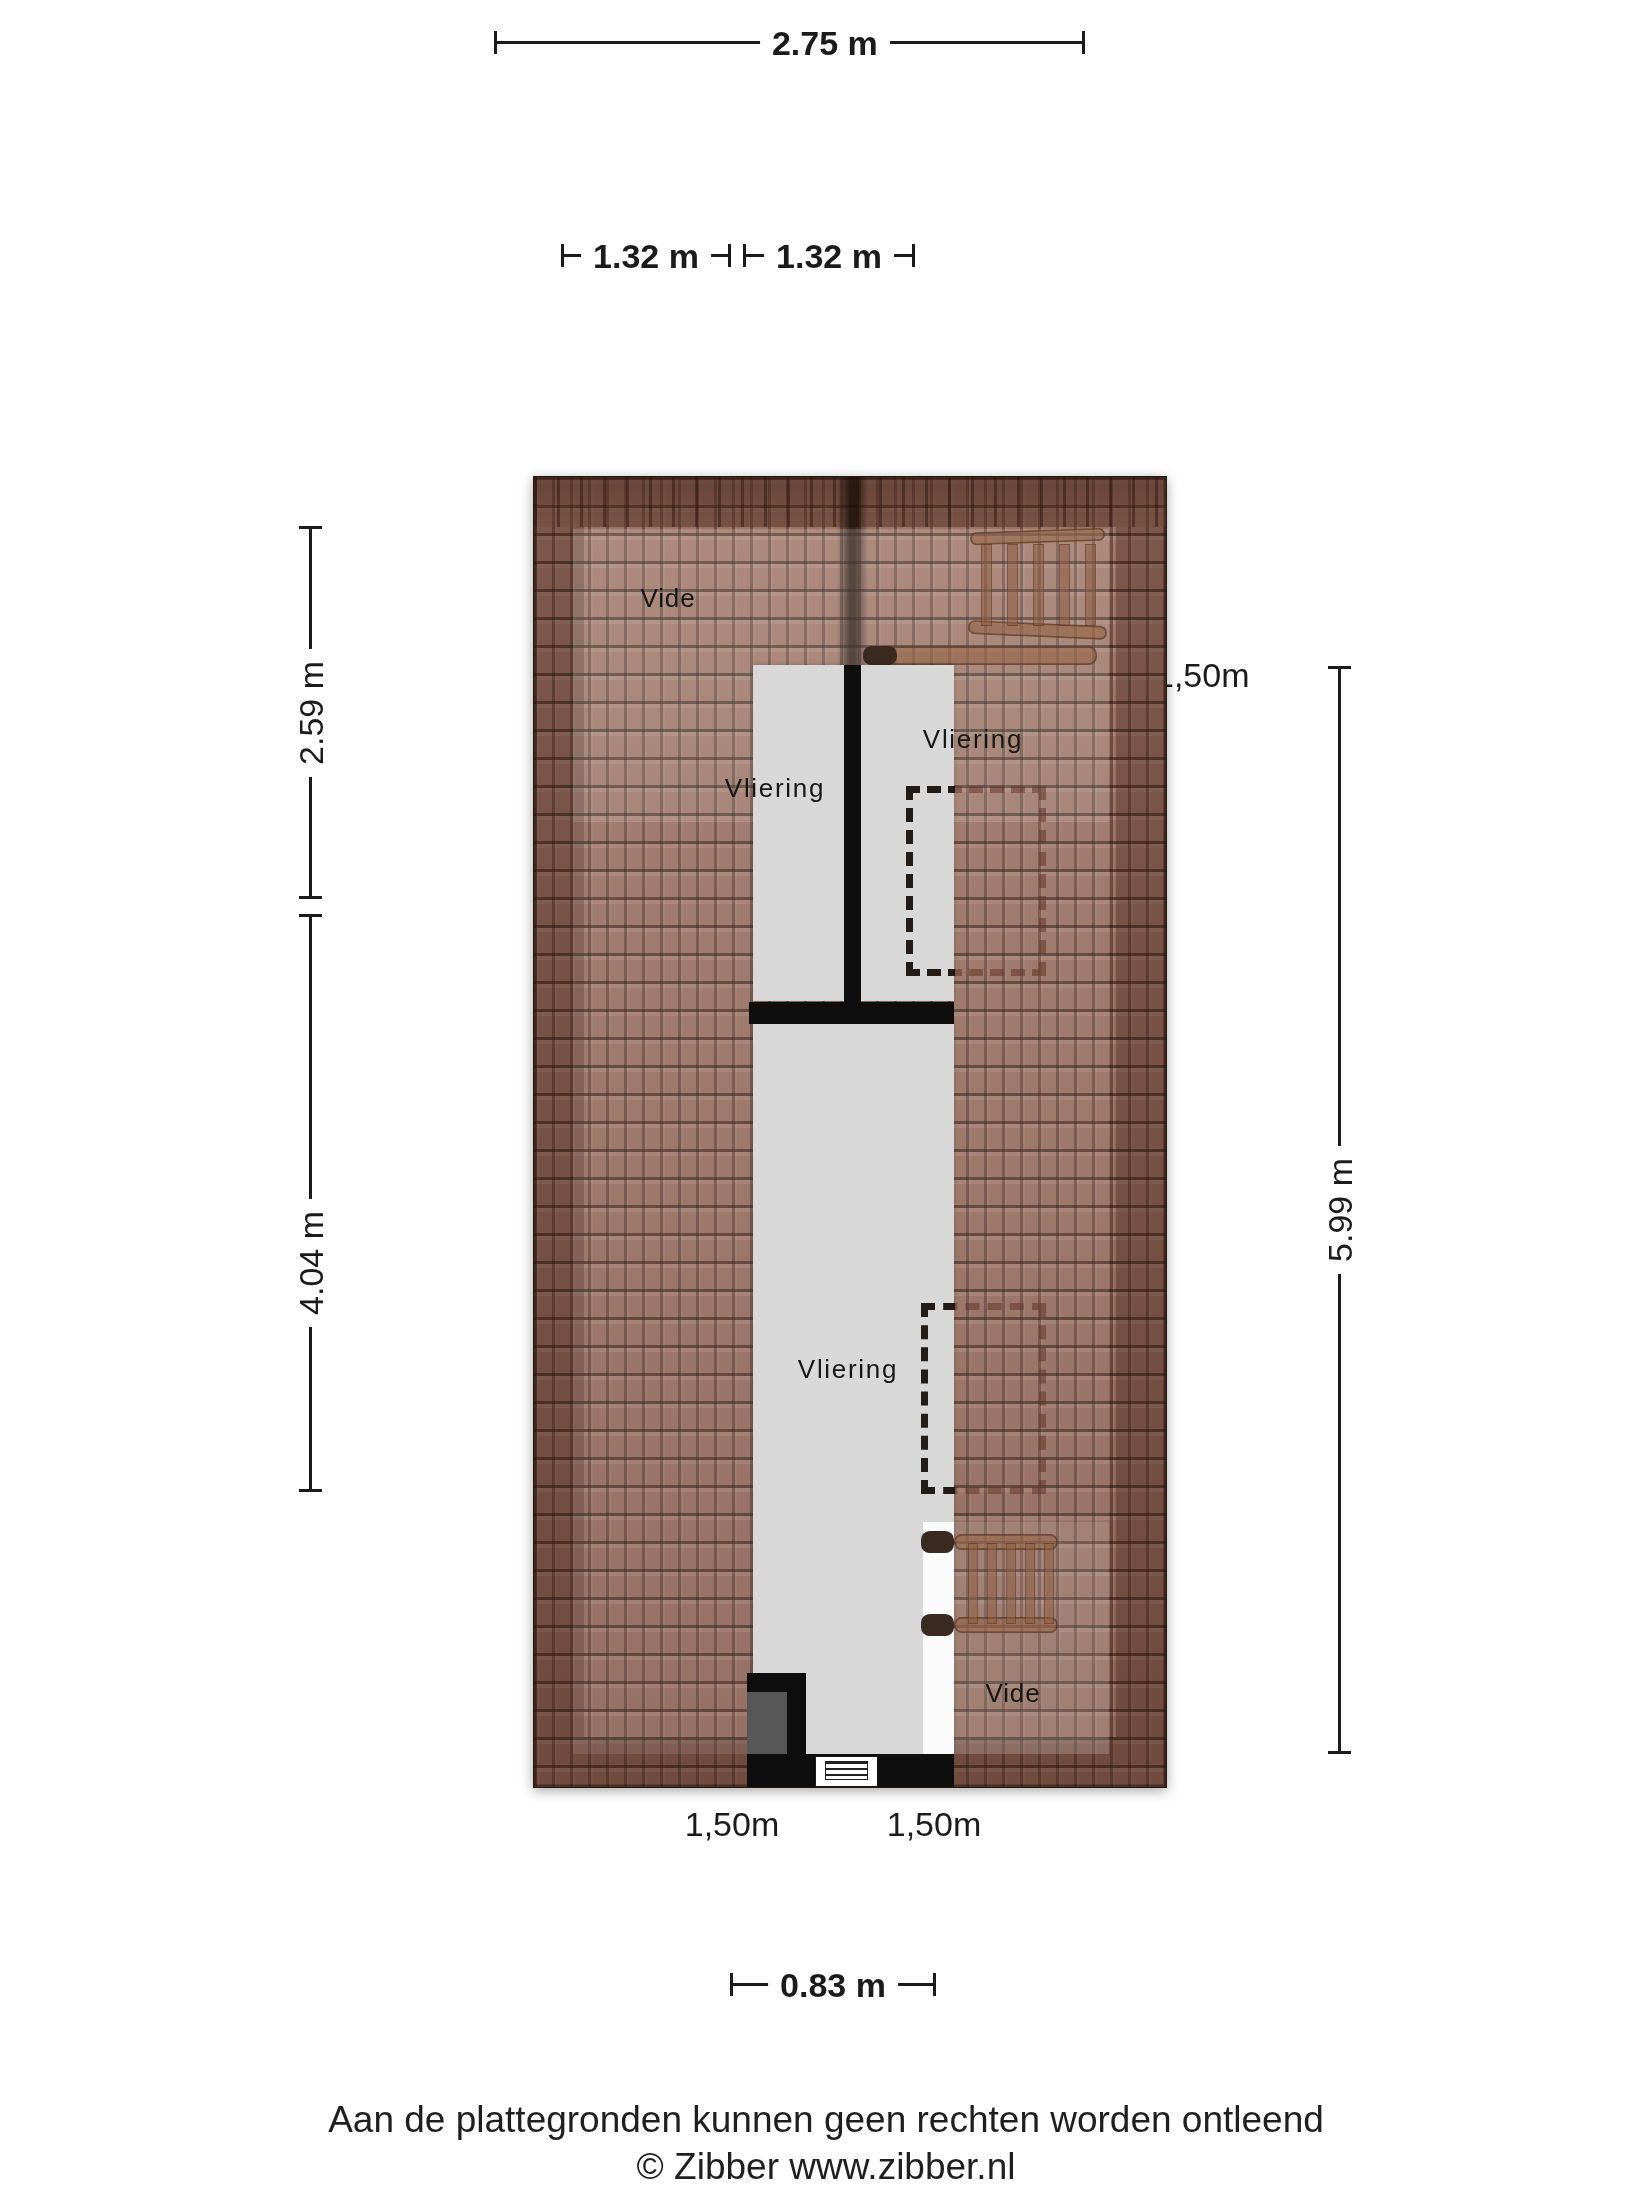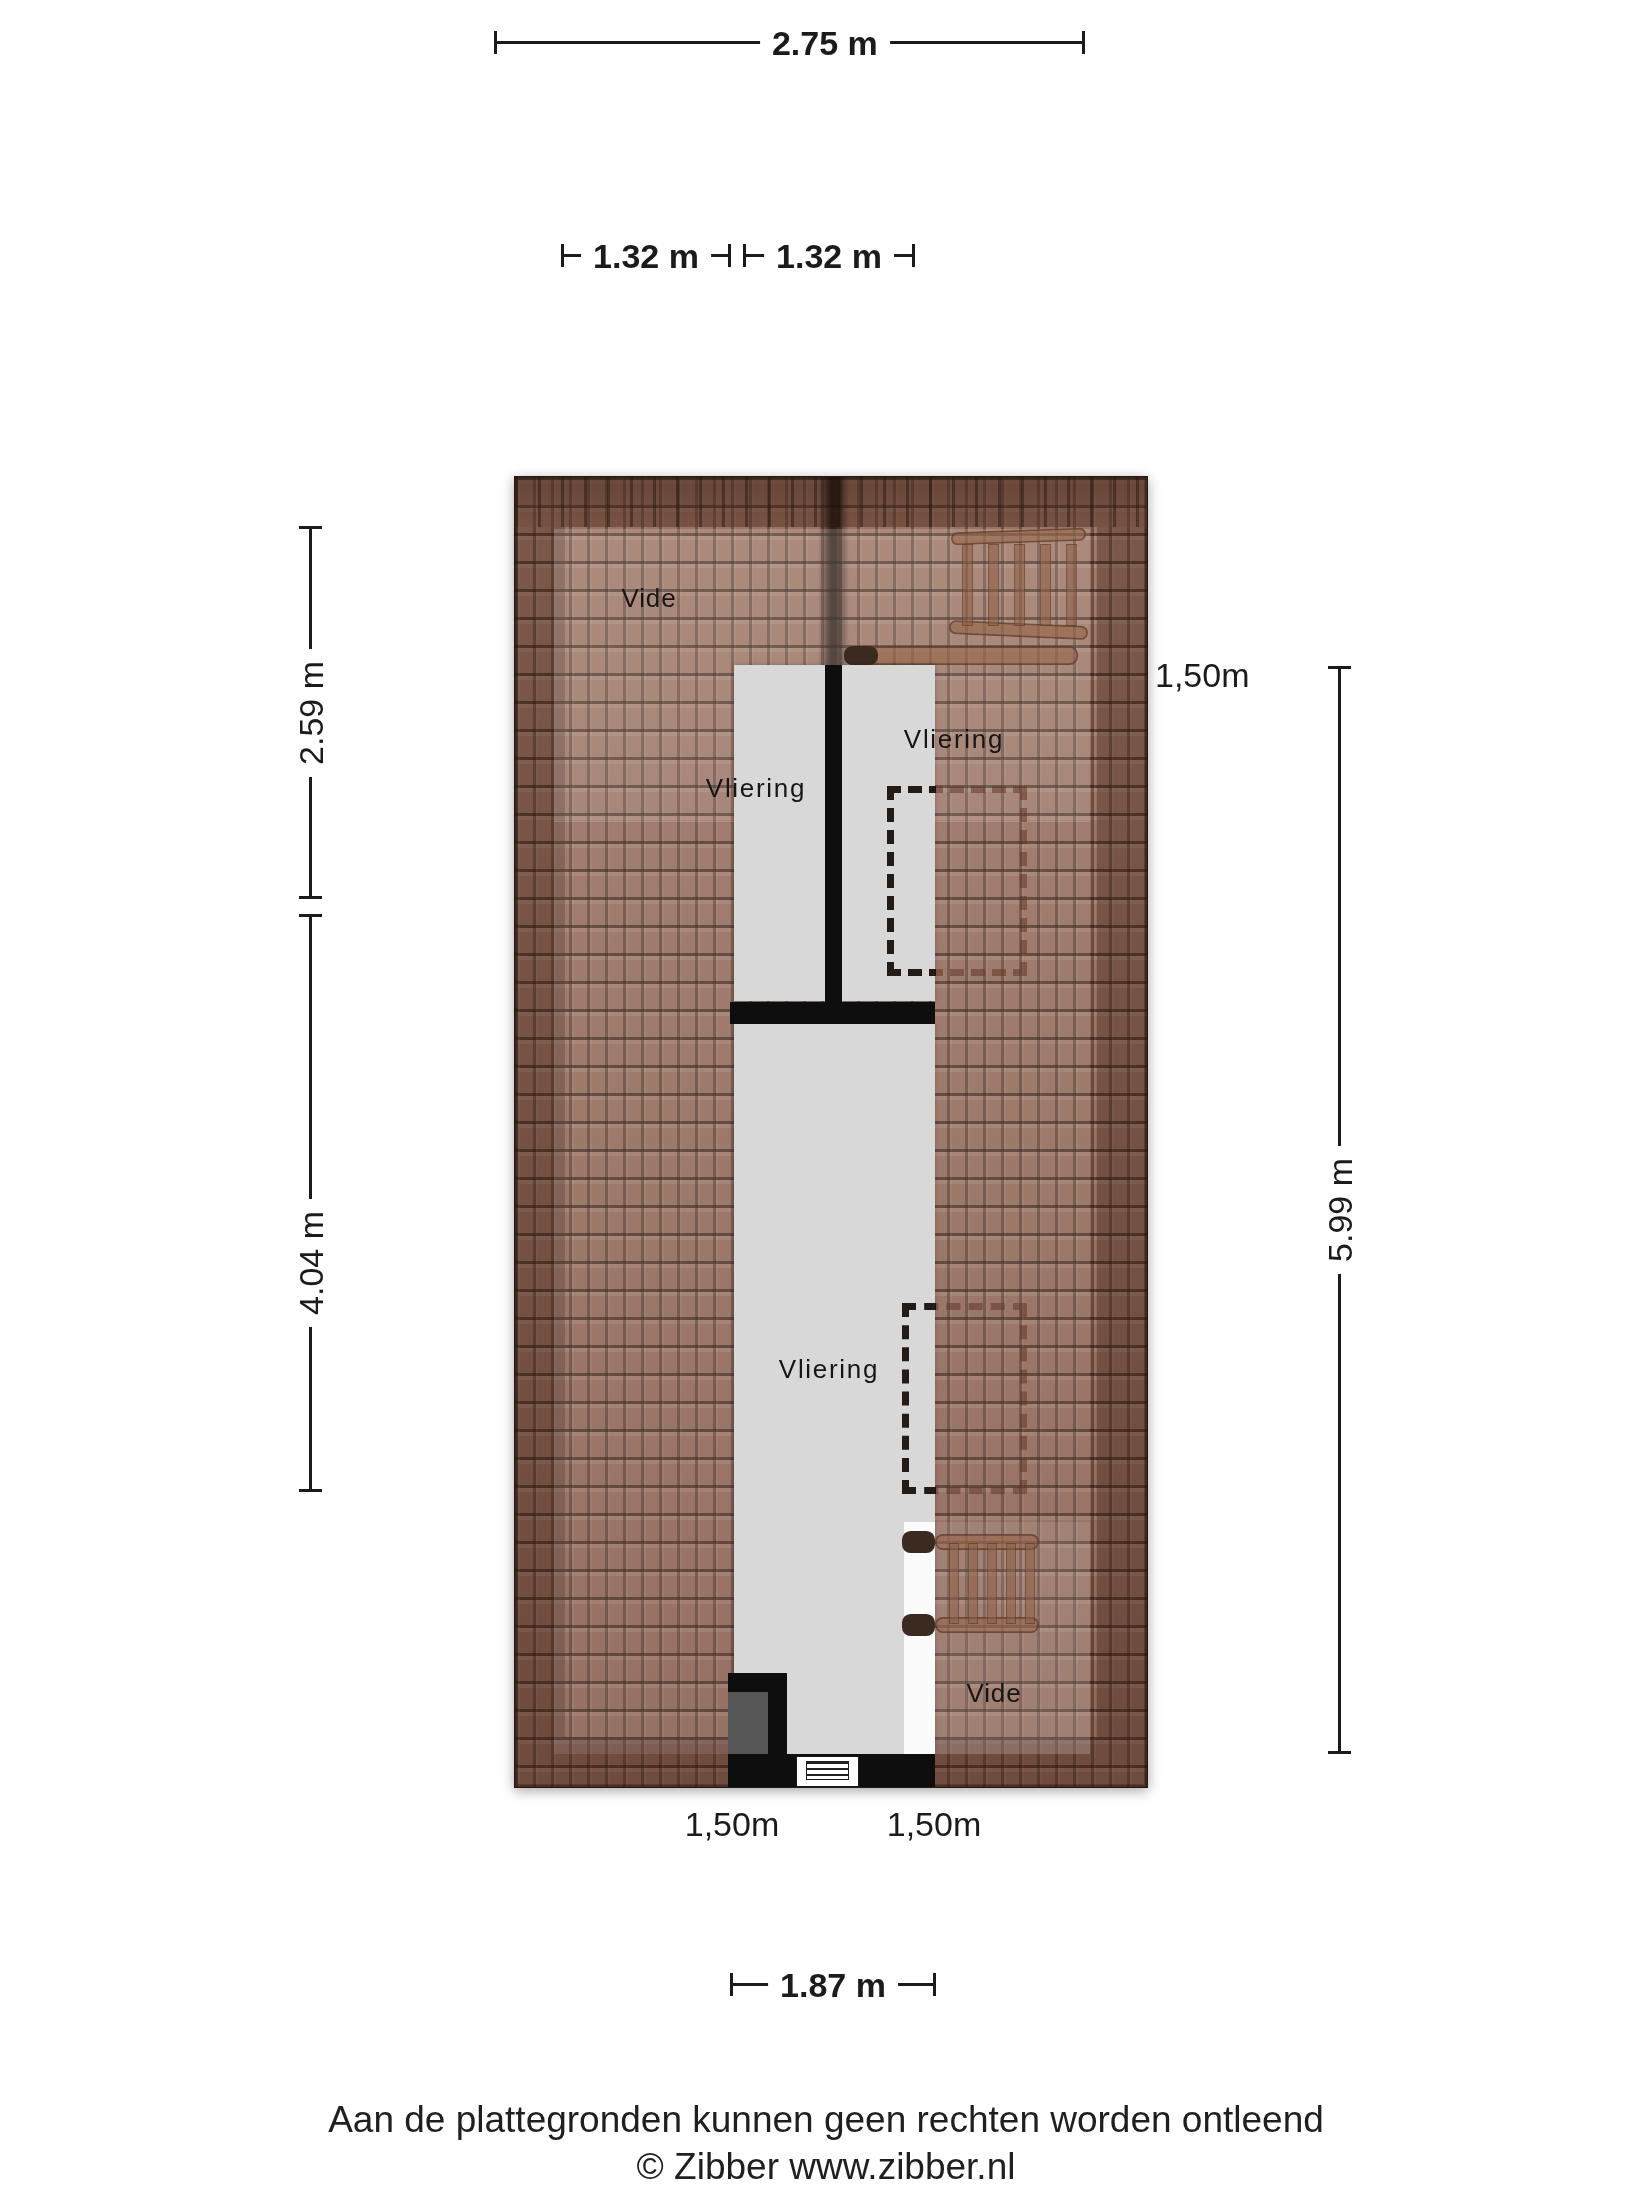--- a/index.html
+++ b/index.html
@@ -16,21 +16,21 @@
   .dim-v .line{top:0;bottom:0;left:-1.7px;width:2.6px;}
   .dim-v .tick{position:absolute;left:-12px;height:2.6px;width:23px;background:var(--ink);}
   .dim-v .tick.t{top:-0.9px;} .dim-v .tick.b{bottom:-0.9px;}
   .dlabel{position:absolute;background:#fff;padding:1.7px 12px;font-size:34px;white-space:nowrap;
           transform:translate(-50%,-50%);}
   .dim-h .dlabel{left:50%;top:0;font-weight:bold;}
   .dim-v .dlabel{left:0;top:50%;transform:translate(-50%,-50%) rotate(-90deg);}
   .freelabel{position:absolute;font-size:34px;white-space:nowrap;}
 
   
-  .plan{position:absolute;left:514px;top:476px;width:632px;height:1310px;
+  .plan{position:absolute;left:533px;top:476px;width:632px;height:1310px;
     background:
       repeating-linear-gradient(90deg, rgba(40,20,12,.38) 0 2.6px, rgba(255,240,230,.05) 2.6px 5.2px, rgba(0,0,0,0) 5.2px 18px),
       repeating-linear-gradient(180deg, rgba(30,15,8,.55) 0 3.4px, rgba(255,235,225,.10) 3.4px 6.9px, rgba(0,0,0,0) 6.9px 28px),
       linear-gradient(180deg,#9b7463,#8a6152);
     box-shadow: inset 0 0 0 50px rgba(62,36,25,.34), inset 0 0 0 2.6px rgba(30,16,10,.55), 0 3.4px 12px rgba(0,0,0,.35);
     border:1.7px solid #271810;}
   .ridge-band{left:0;top:0;width:100%;height:50px;
       background:repeating-linear-gradient(90deg, rgba(35,18,10,.45) 0 3.4px, rgba(0,0,0,0) 3.4px 23px),
                  linear-gradient(rgba(70,40,28,.40), rgba(110,70,50,.25));}
   .ridge-v{left:303px;top:0;width:31px;height:190px;
@@ -106,21 +106,21 @@
   </div>
 
   <div class="freelabel" style="left:1155px;top:675px;transform:translateY(-50%);">1,50m</div>
   <div class="freelabel" style="left:732px;top:1824px;transform:translate(-50%,-50%);">1,50m</div>
   <div class="freelabel" style="left:934px;top:1824px;transform:translate(-50%,-50%);">1,50m</div>
 
   <div class="dim dim-h" style="left:731px;top:1985px;width:204px;">
     <div class="line"></div>
     <div class="tick l"></div>
     <div class="tick r"></div>
-    <div class="dlabel">1.87 m</div>
+    <div class="dlabel">0.83 m</div>
   </div>
 
   <div class="plan">
 
     <div class="abs ridge-band"></div>
     <div class="abs ridge-v"></div>
 
     <div class="abs lightover" style="left:39px;top:52px;width:536px;height:293px;"></div>
     <div class="abs lightover dim2" style="left:39px;top:344px;width:180px;height:933px;"></div>
     <div class="abs lightover dim2" style="left:420px;top:344px;width:155px;height:933px;"></div>

